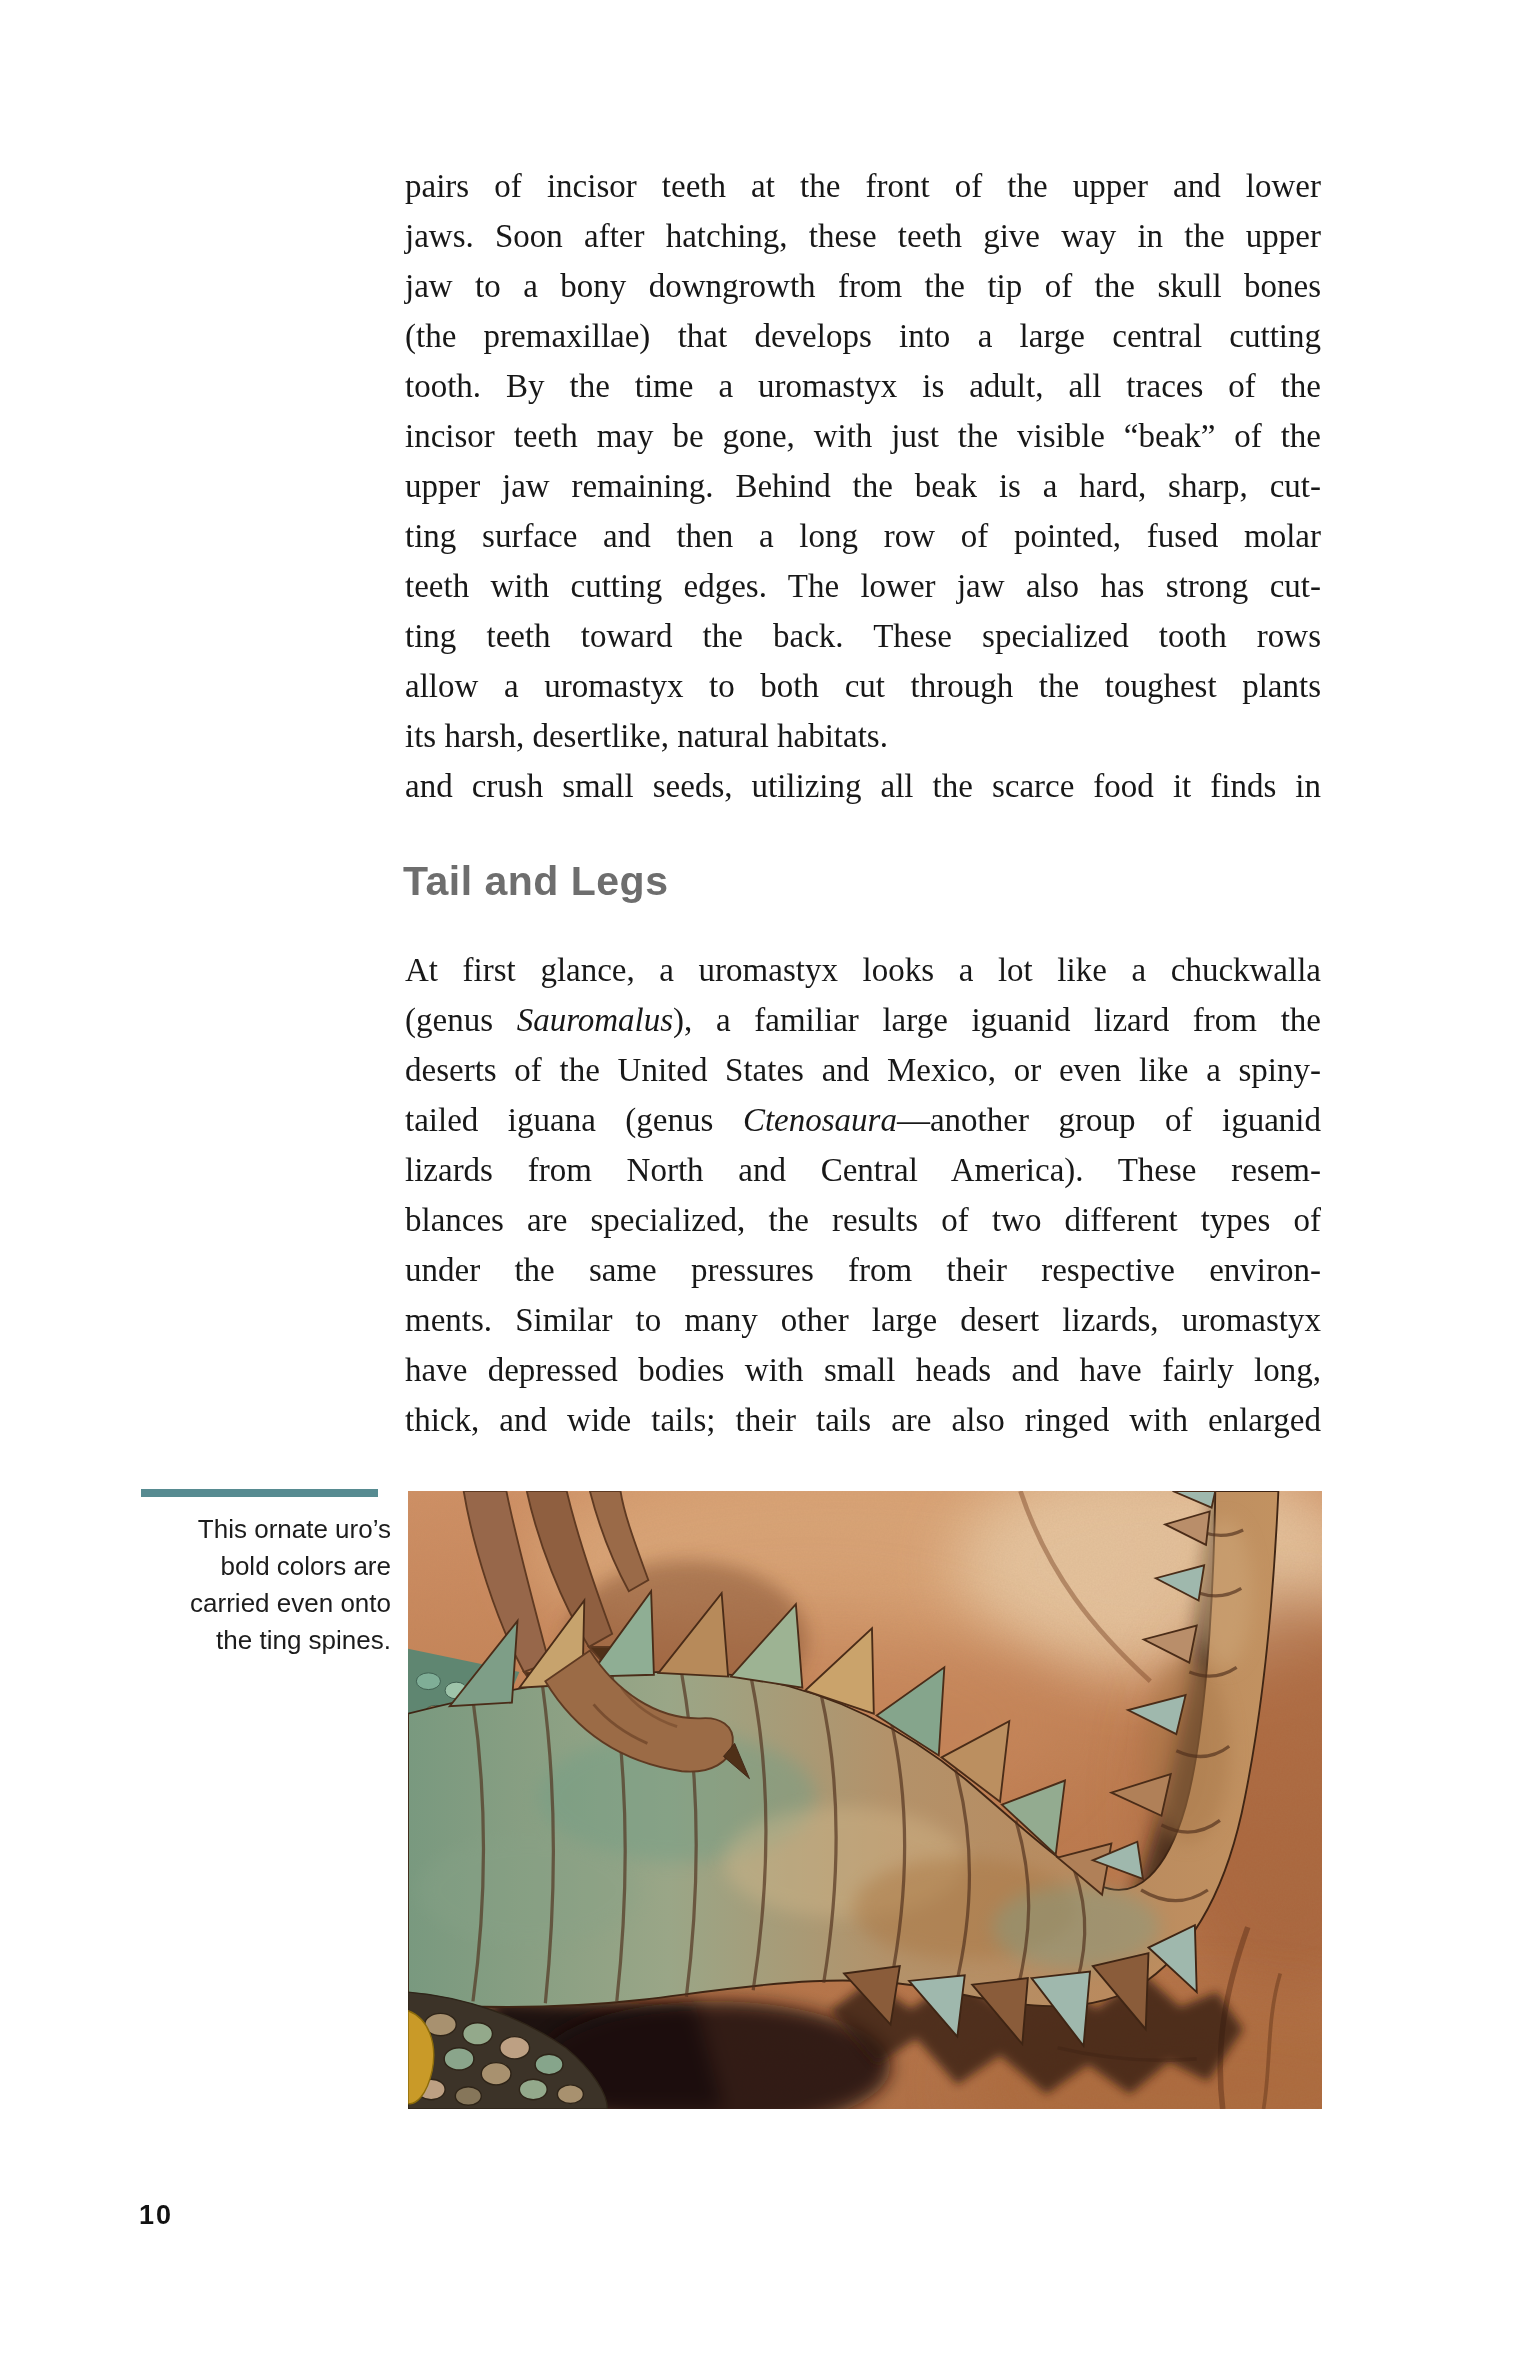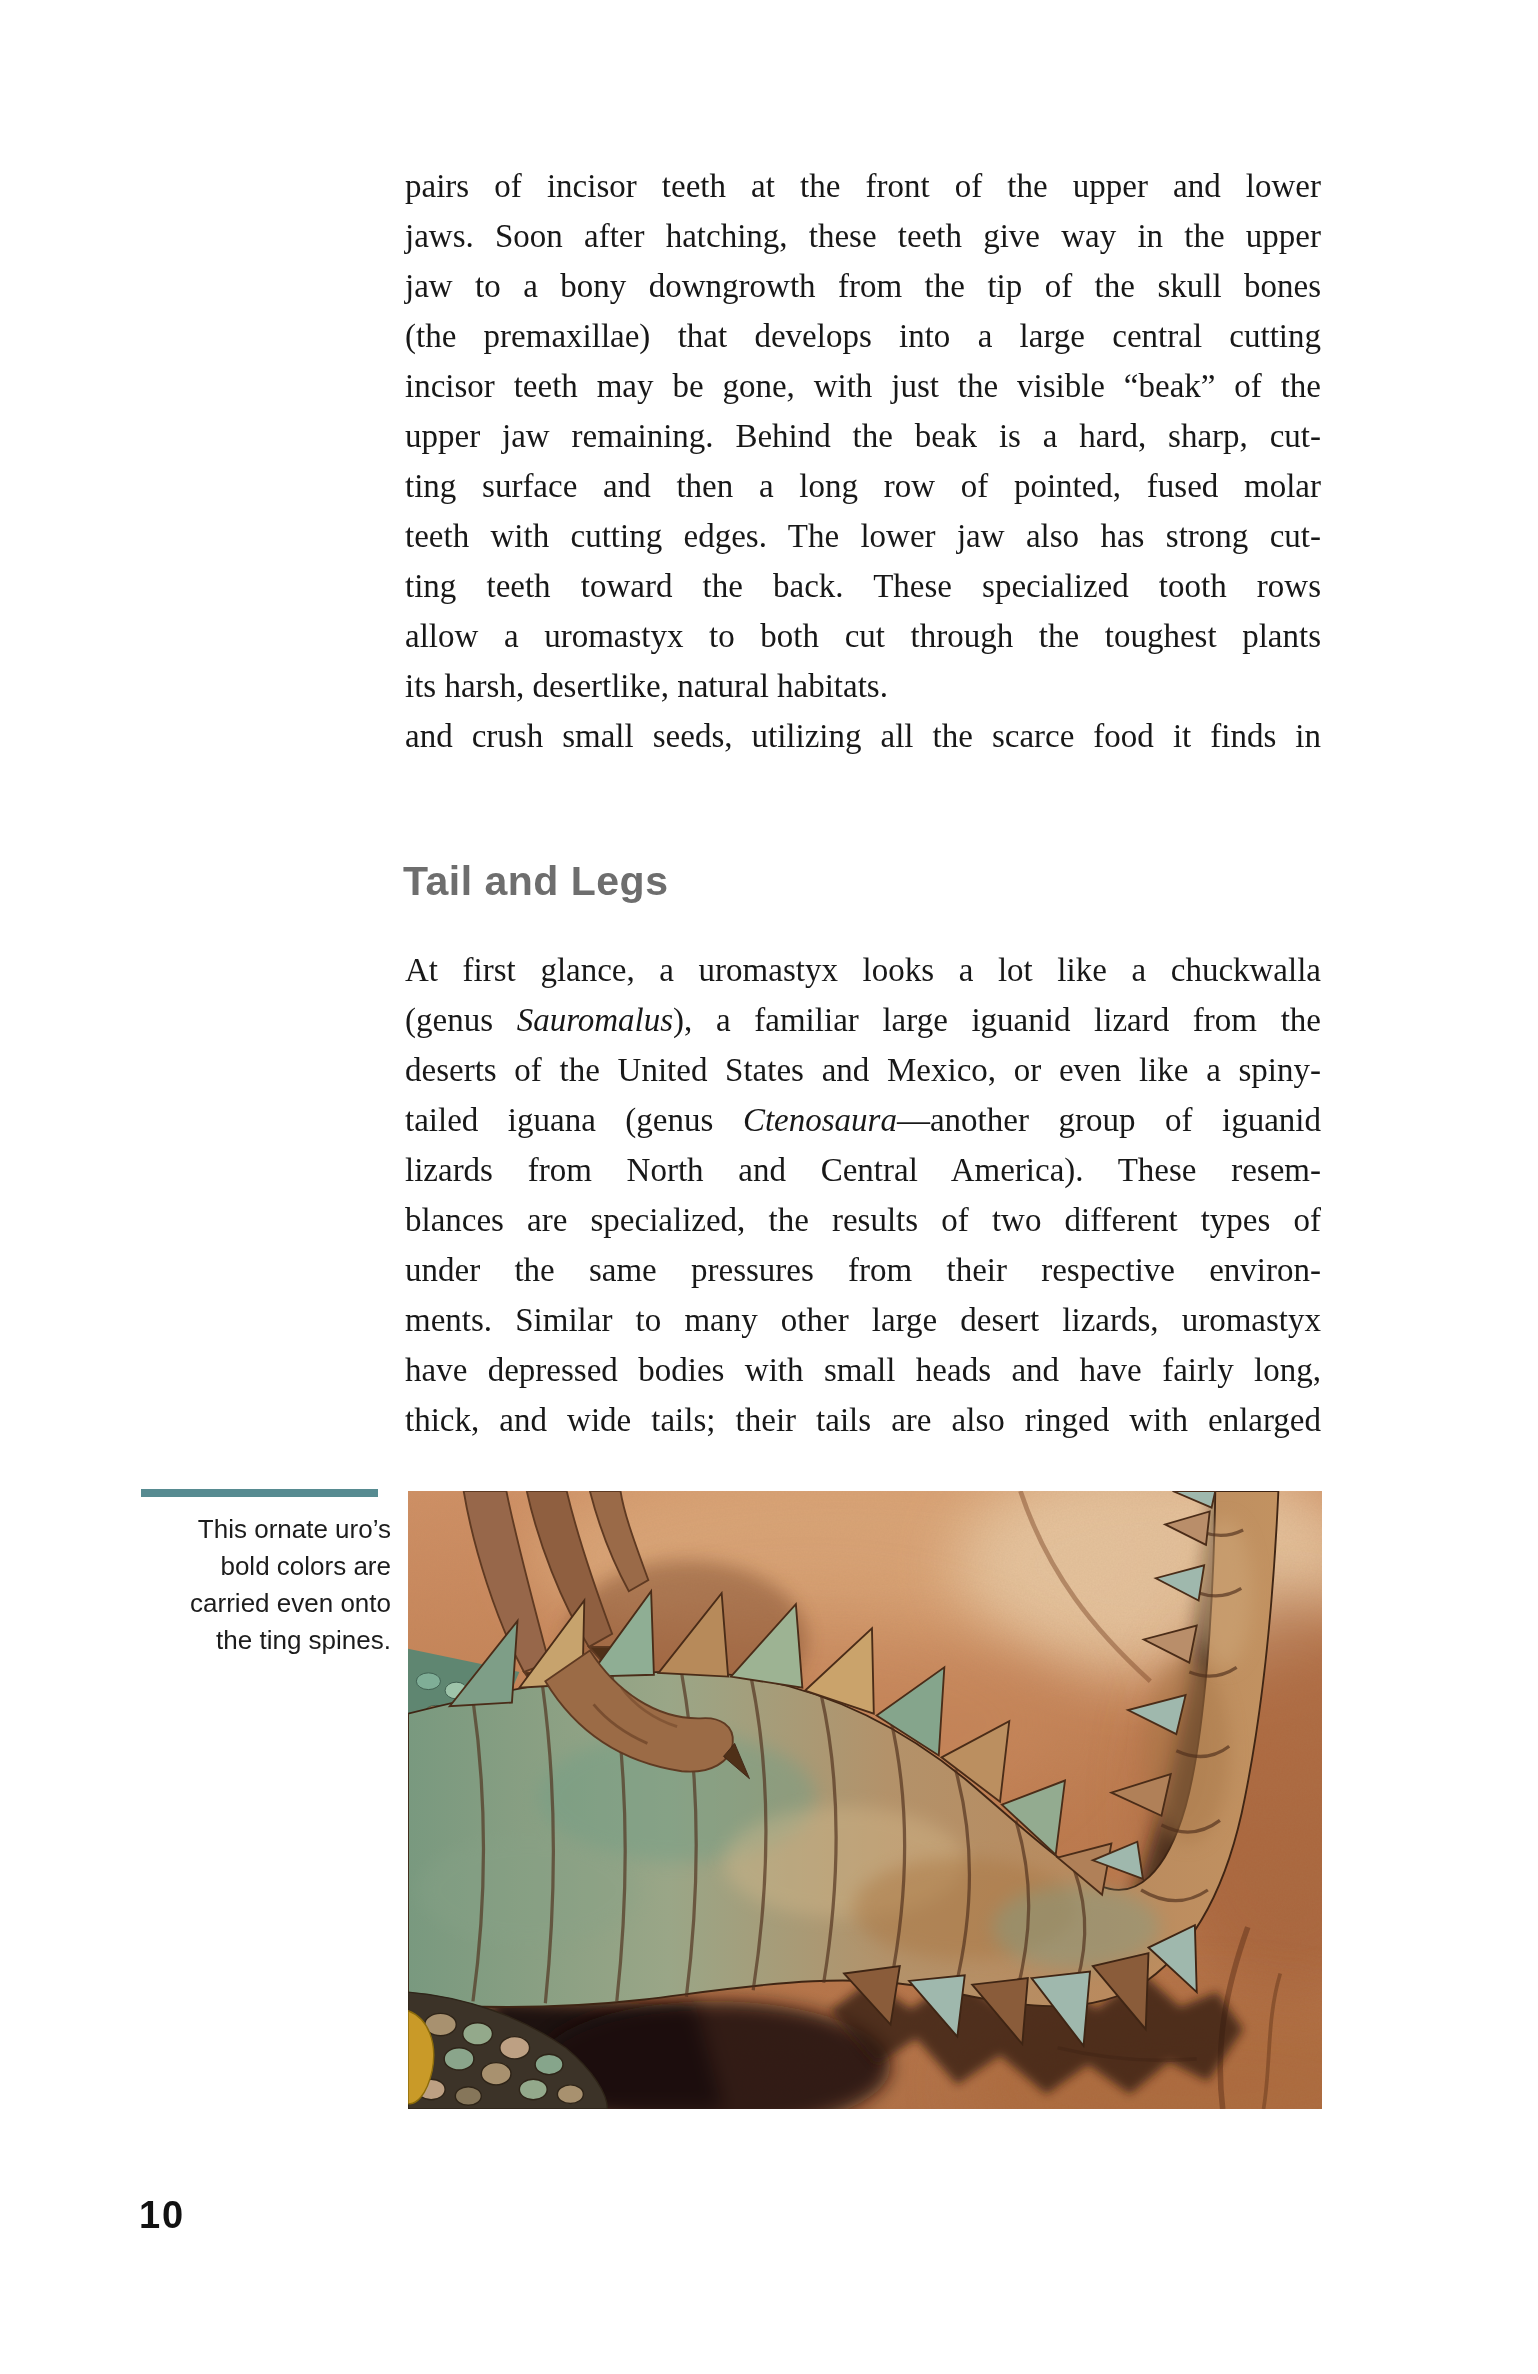--- a/index.html
+++ b/index.html
@@ -34,35 +34,36 @@
   }
   .caption .bline{white-space:nowrap;}
   .photo{
     position:absolute;left:408px;top:1491px;width:914px;height:618px;margin:0;
     overflow:hidden;
   }
   .photo svg{display:block;width:100%;height:100%;}
   .pagenum{
     position:absolute;left:139px;top:2196px;
     font-family:"Liberation Sans","DejaVu Sans",sans-serif;
-    font-weight:bold;font-size:38px;line-height:39px;color:#121212;
+    font-weight:bold;font-size:27px;line-height:39px;color:#121212;
     letter-spacing:1.9px;
   }
   i{font-style:italic;}
 </style>
 </head>
 <body>
 
 <div class="page">
 
   <section class="para" id="para1">
     <div class="bline j">pairs of incisor teeth at the front of the upper and lower</div>
     <div class="bline j">jaws. Soon after hatching, these teeth give way in the upper</div>
     <div class="bline j">jaw to a bony downgrowth from the tip of the skull bones</div>
     <div class="bline j">(the premaxillae) that develops into a large central cutting</div>
+    <div class="bline j">tooth. By the time a uromastyx is adult, all traces of the</div>
     <div class="bline j">incisor teeth may be gone, with just the visible “beak” of the</div>
     <div class="bline j">upper jaw remaining. Behind the beak is a hard, sharp, cut-</div>
     <div class="bline j">ting surface and then a long row of pointed, fused molar</div>
     <div class="bline j">teeth with cutting edges. The lower jaw also has strong cut-</div>
     <div class="bline j">ting teeth toward the back. These specialized tooth rows</div>
     <div class="bline j">allow a uromastyx to both cut through the toughest plants</div>
     <div class="bline">its harsh, desertlike, natural habitats.</div>
     <div class="bline j">and crush small seeds, utilizing all the scarce food it finds in</div>
   </section>
 

